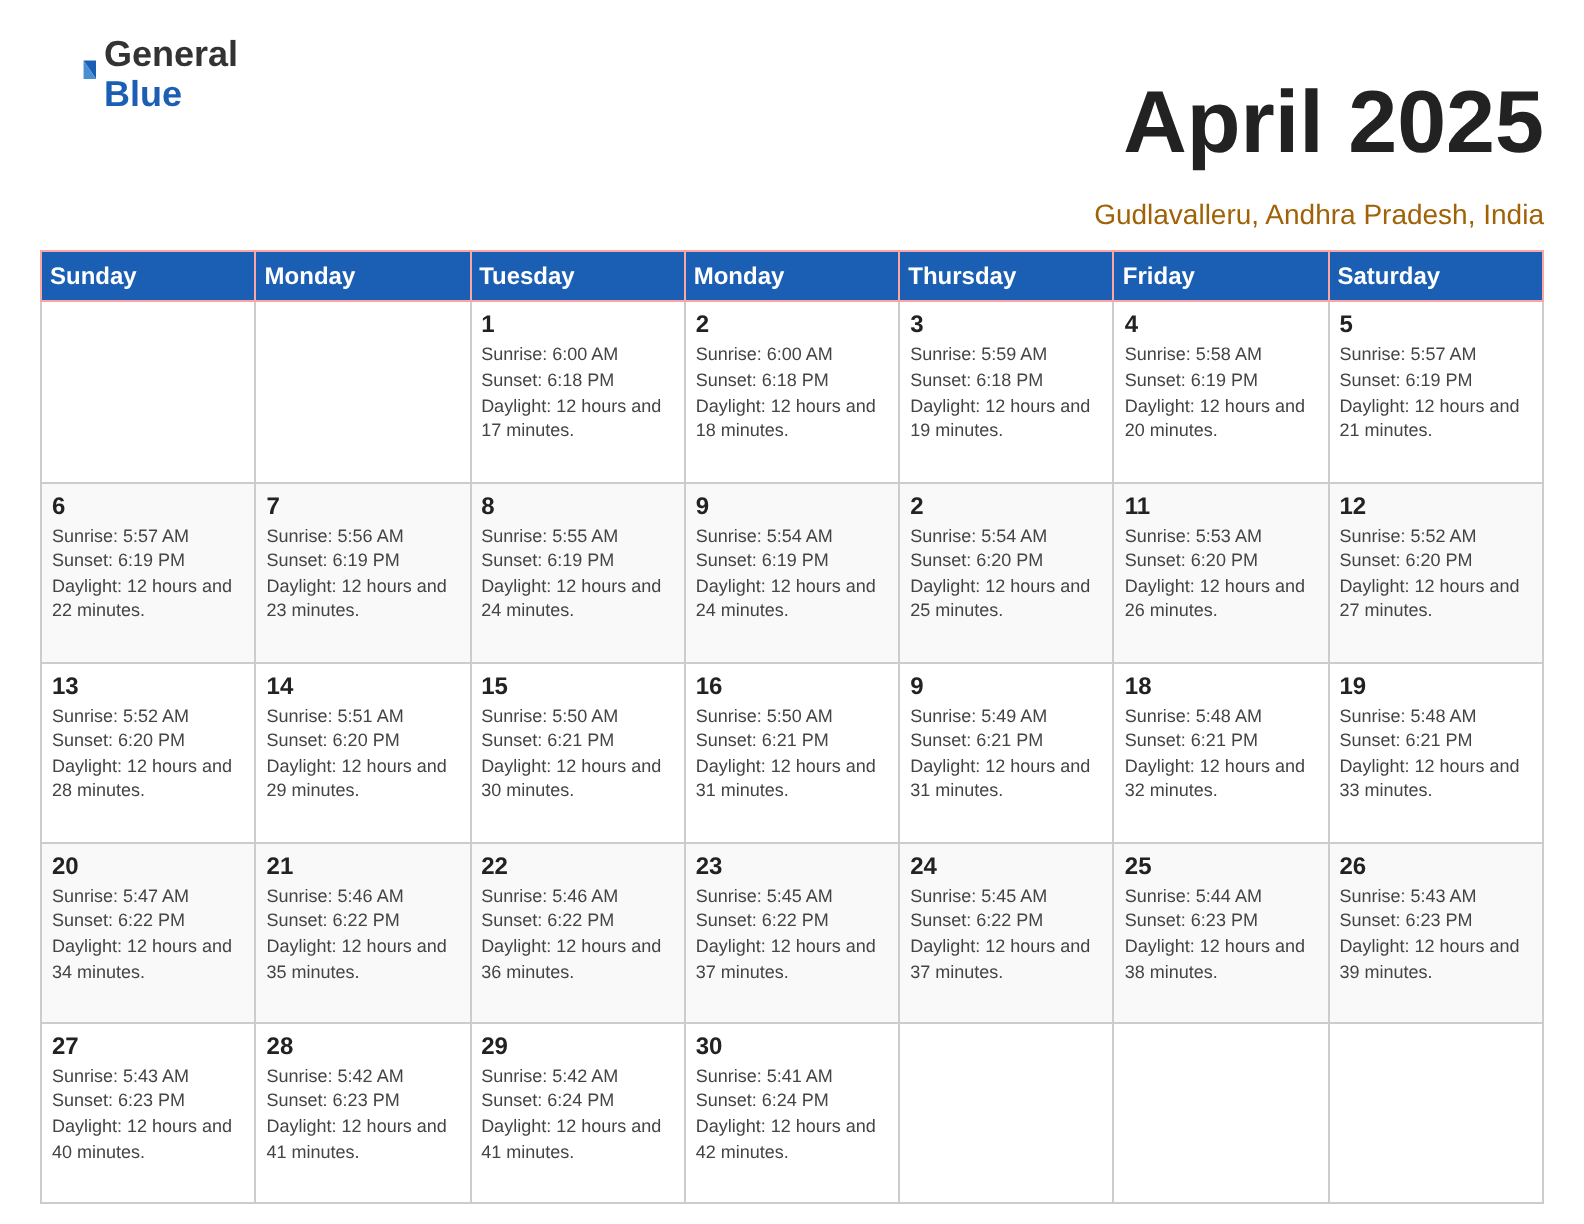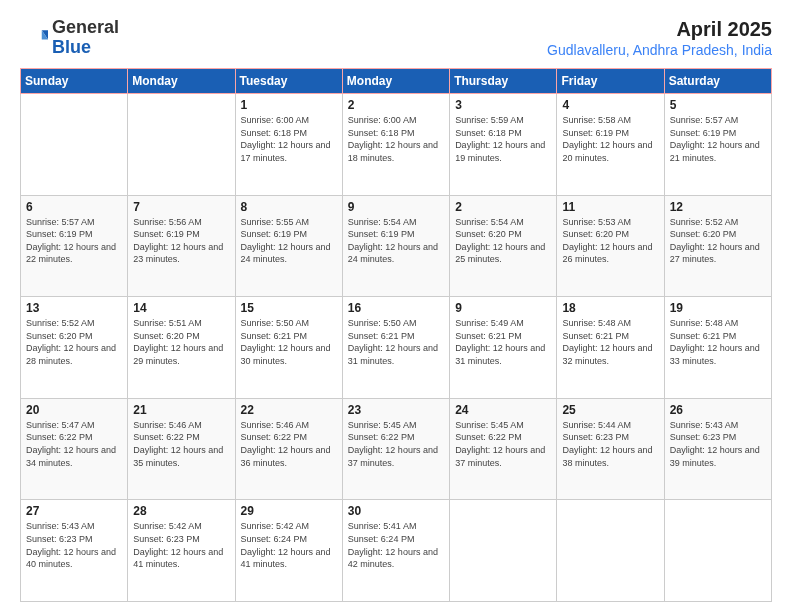--- a/index.html
+++ b/index.html
@@ -36,29 +36,30 @@
     .logo-general { color: #333; }
     .logo-blue { color: #1a5fb4; }
     .logo-icon {
       width: 28px;
       height: 28px;
     }
     .title-block {
       text-align: right;
     }
     .calendar-title {
-      font-size: 20px;
+      font-size: 44px;
       font-weight: bold;
       color: #222;
       line-height: 1.1;
+      margin-top: 20px;
     }
     .calendar-subtitle {
       font-size: 14px;
-      color: #3b82f6;
-      margin-top: 2px;
+      color: #a16207;
+      margin-top: 13px;
     }
     .calendar {
       flex: 1;
       border: 1px solid #ccc;
       border-collapse: collapse;
       width: 100%;
       table-layout: fixed;
     }
     .calendar th {
       background-color: #1a5fb4;

